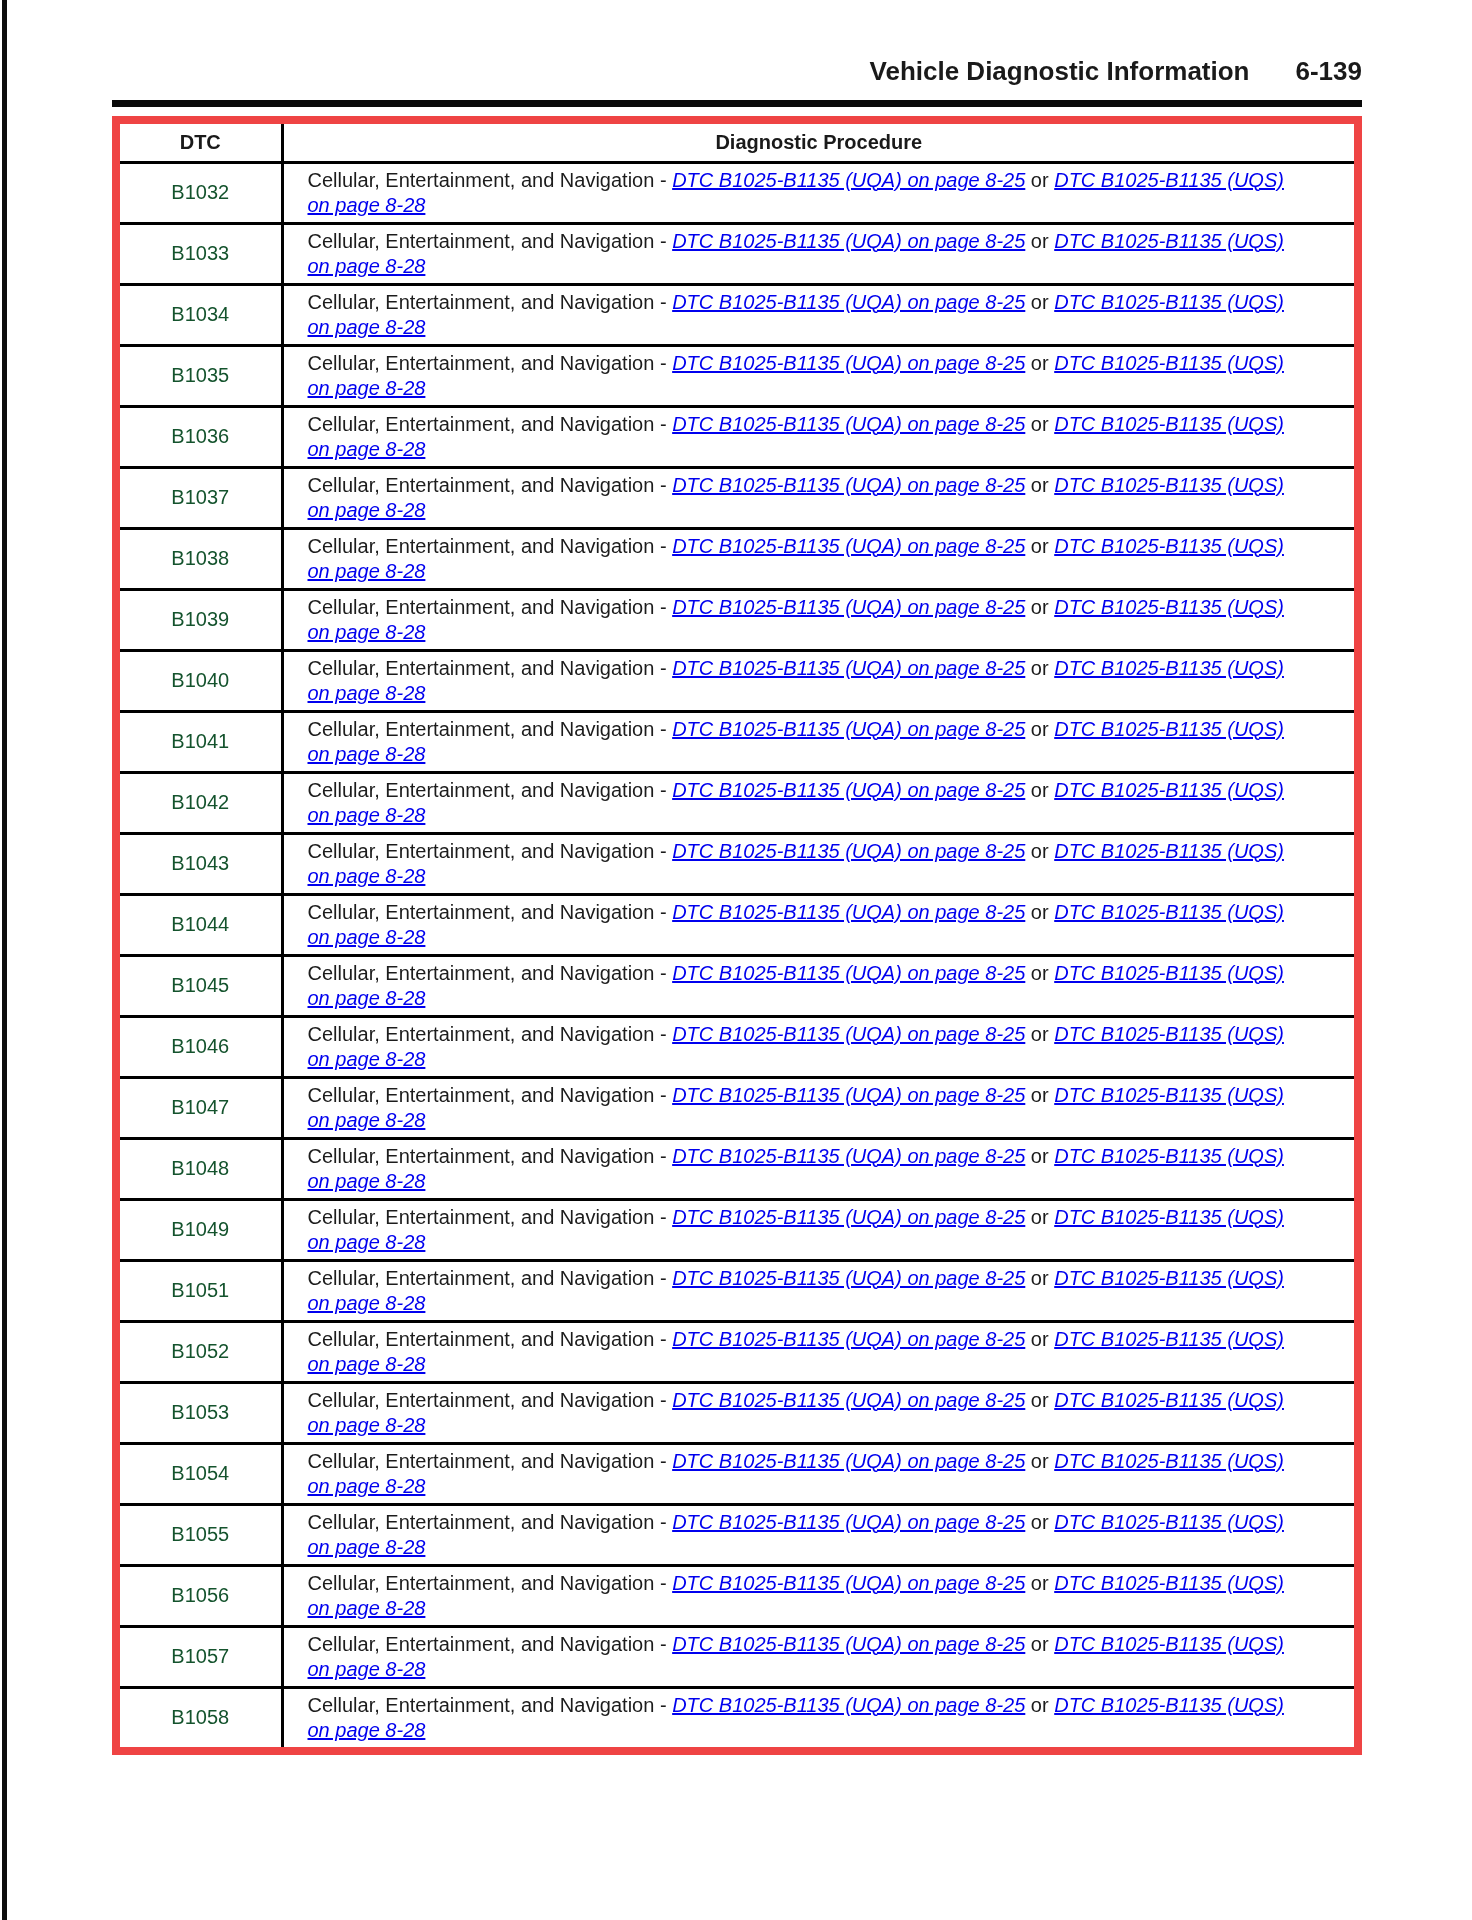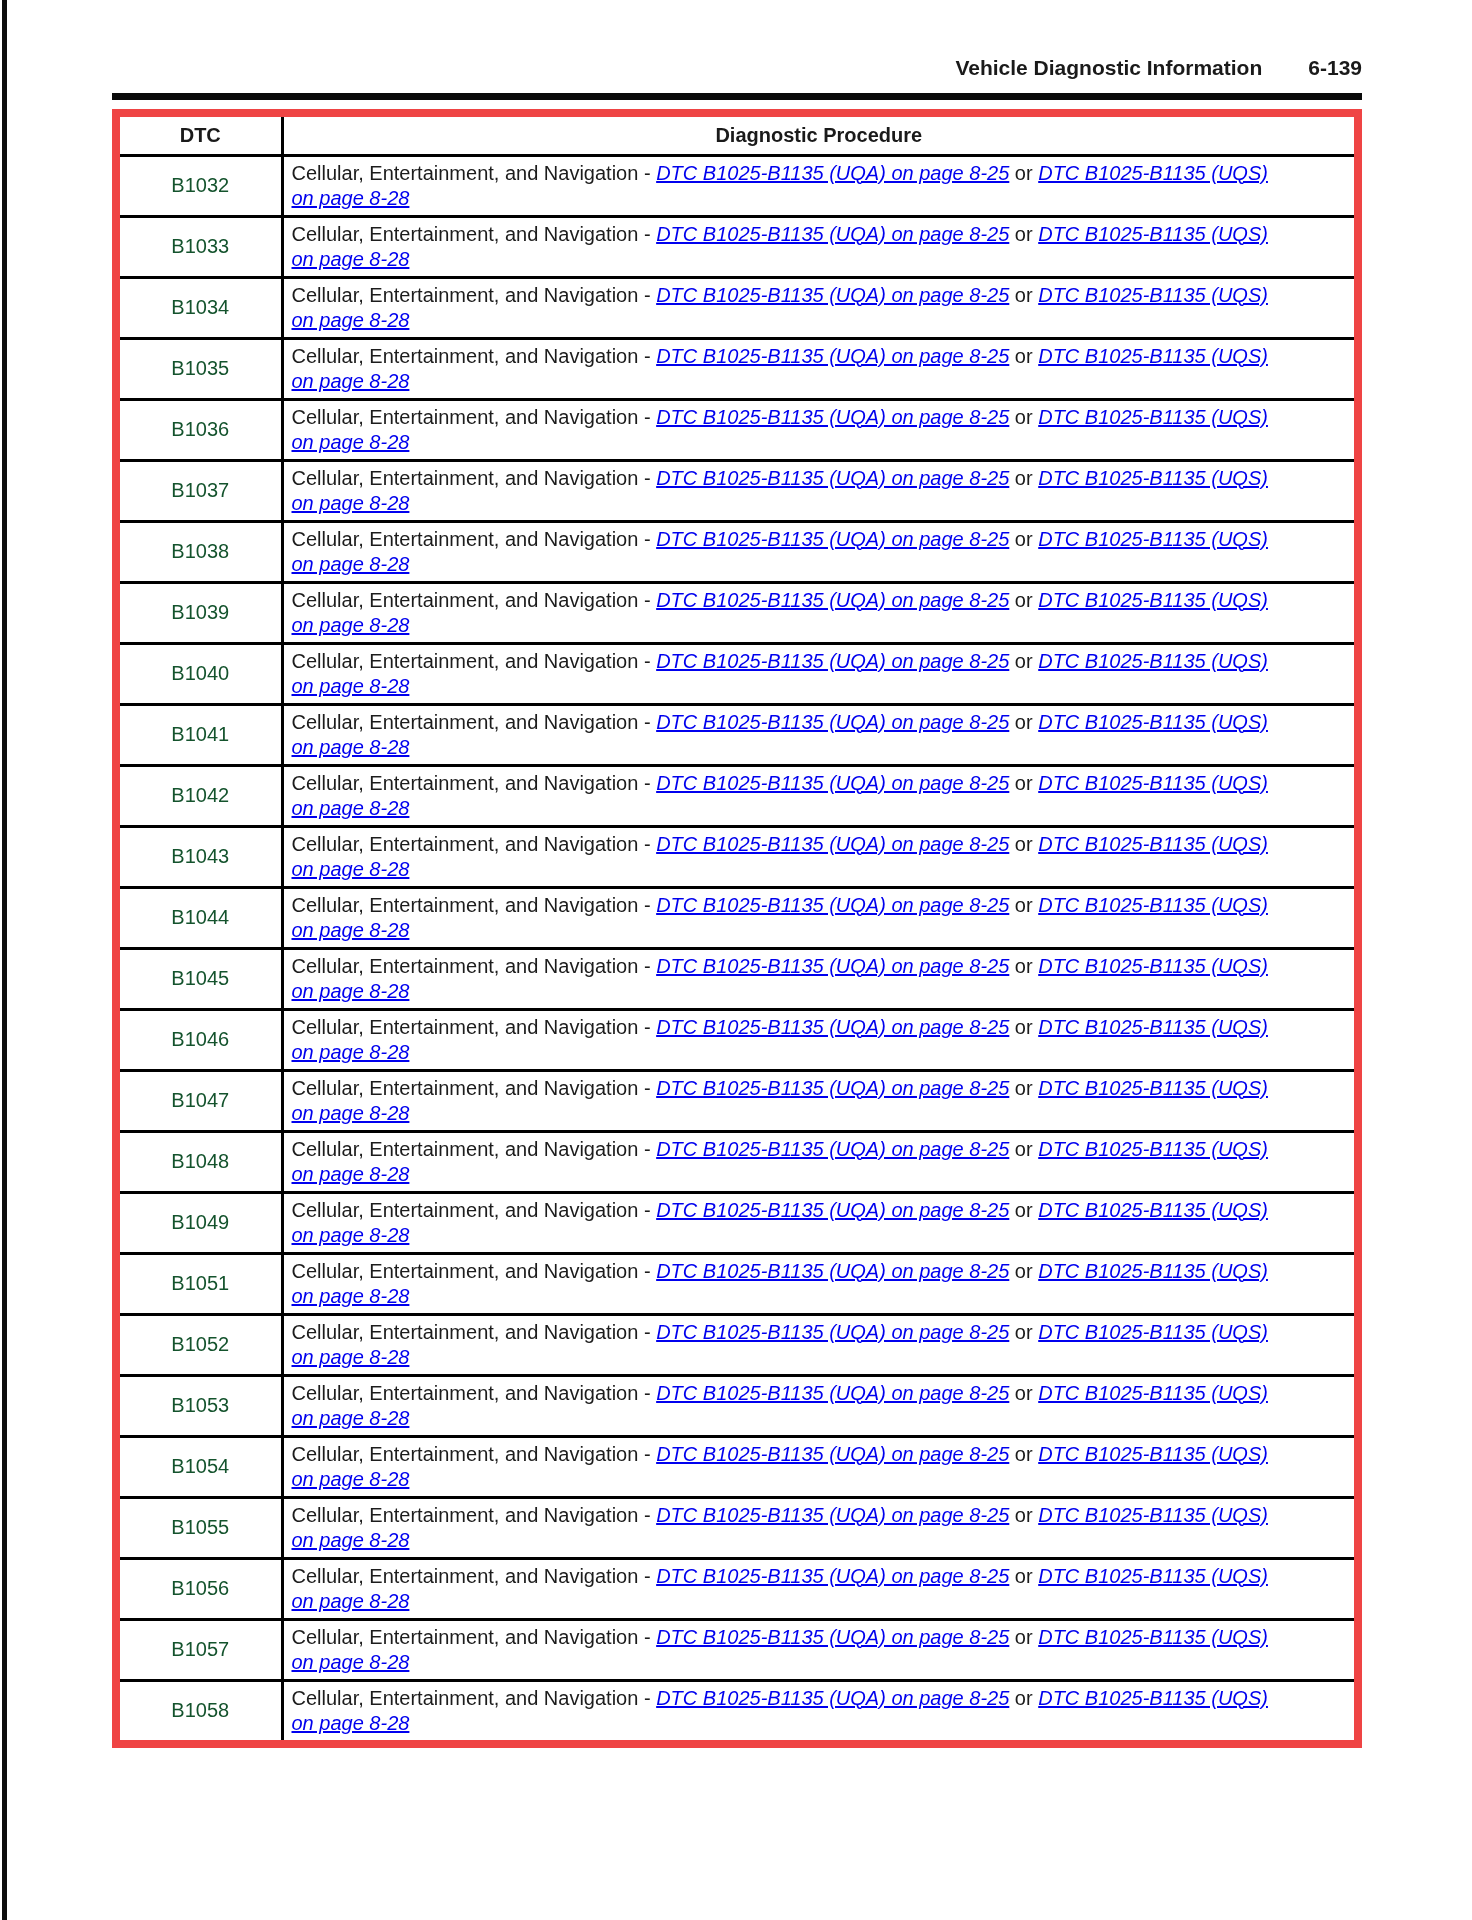--- a/index.html
+++ b/index.html
@@ -24,21 +24,21 @@
     width: 1250px;
     top: 0;
   }
   .page-header {
     margin-top: 56px;
     display: flex;
     justify-content: flex-end;
     align-items: baseline;
     gap: 46px;
     font-weight: bold;
-    font-size: 21px;
+    font-size: 26px;
     color: #1a1a1a;
   }
   .header-rule {
     margin-top: 13px;
     height: 7px;
     background: #0a0a0a;
   }
   .doc-title {
     margin-top: 20px;
     text-align: center;
@@ -66,21 +66,21 @@
   td.dtc-cell {
     text-align: center;
     vertical-align: middle;
     font-size: 20px;
     height: 58px;
     color: #14532d;
   }
   td.proc-cell {
     font-size: 20px;
     line-height: 25px;
-    padding: 4px 10px 4px 8px;
+    padding: 4px 10px 4px 24px;
     vertical-align: middle;
     color: #1c1c1c;
   }
   td.proc-cell a {
     color: #0000ee;
     font-style: italic;
     text-decoration: underline;
     cursor: pointer;
   }
 </style>

